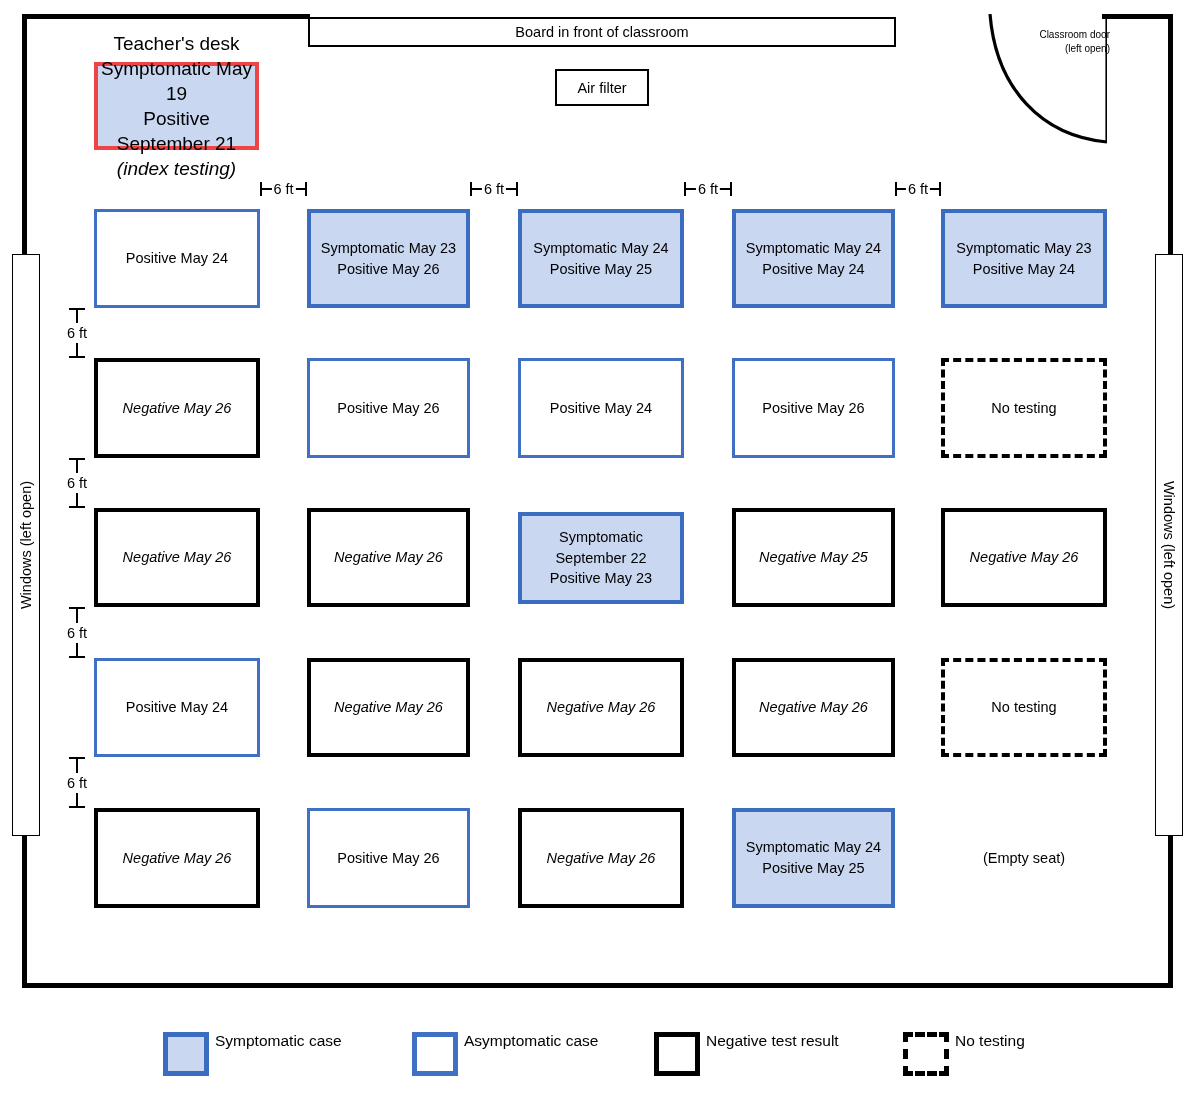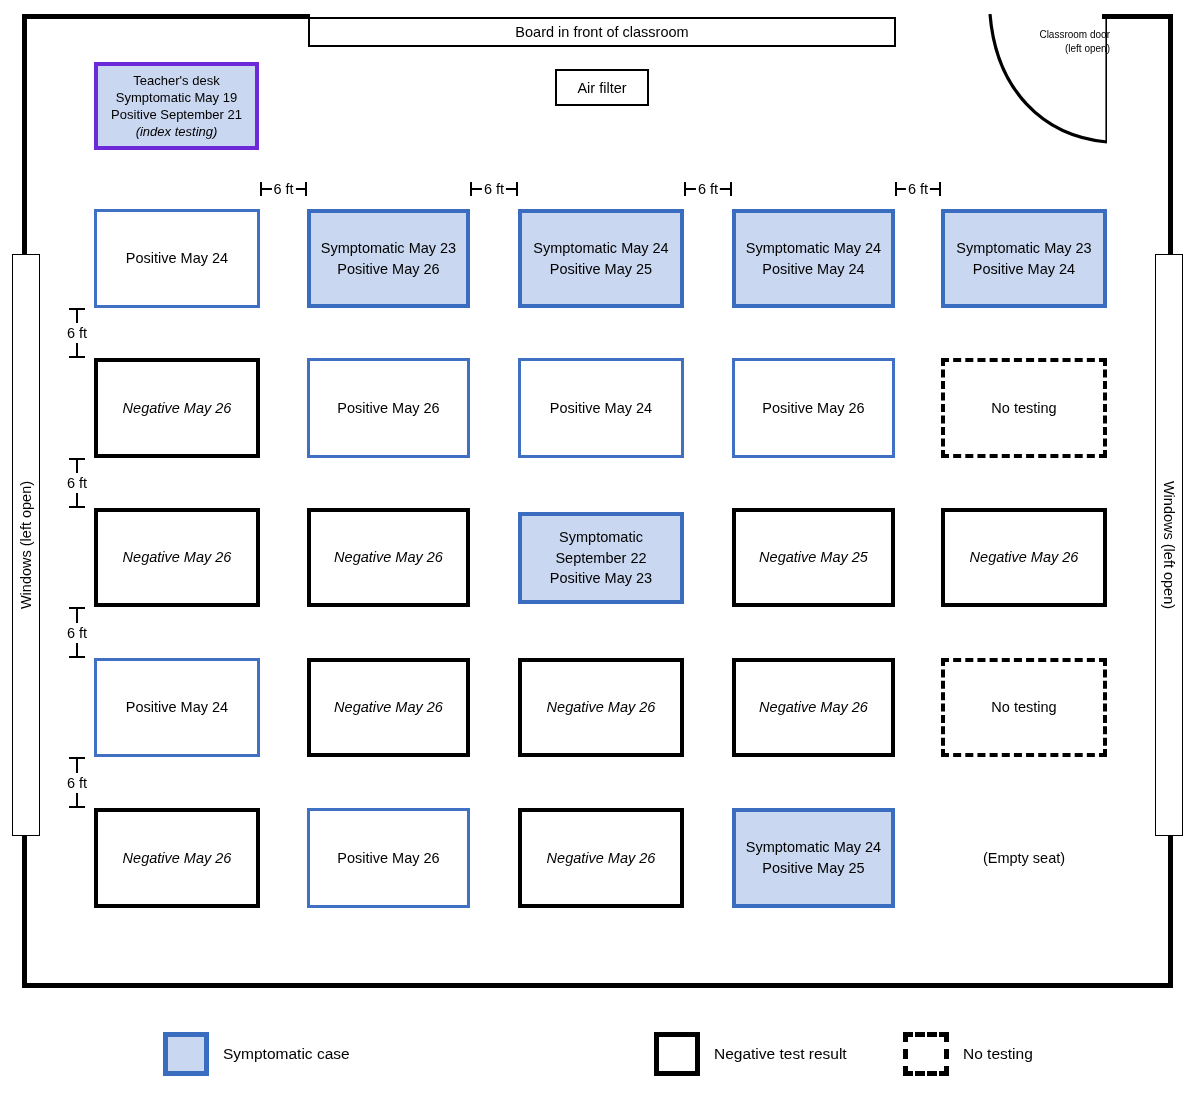--- a/index.html
+++ b/index.html
@@ -66,23 +66,23 @@
   .desk.sym{background:#c9d7f0;border:4px solid #3a6cc0;}
   .desk.asym{background:#fff;border:3px solid #3f70c4;}
   .desk.neg{background:#fff;border:4px solid #000;font-style:italic;}
   .desk.notest{background:#fff;border:4px dashed #000;}
   .desk.empty{border:none;background:transparent;}
   .desk .lines{display:block;}
 
   
   .teacher{
     position:absolute;left:94px;top:62px;width:165px;height:88px;
-    box-sizing:border-box;background:#c9d7f0;border:4px solid #6d28d9;
+    box-sizing:border-box;background:#c9d7f0;border:4px solid #ef4444;
     display:flex;align-items:center;justify-content:center;
-    text-align:center;font-size:13px;line-height:1.32;
+    text-align:center;font-size:19px;line-height:1.32;
   }
 
   
   .hm{position:absolute;height:22px;display:flex;align-items:center;}
   .hm .bar{width:100%;height:2px;background:#000;position:relative;}
   .hm .bar:before,.hm .bar:after{
     content:"";position:absolute;top:-6px;width:2px;height:14px;background:#000;
   }
   .hm .bar:before{left:0;}
   .hm .bar:after{right:0;}
@@ -101,21 +101,21 @@
   }
   .vm .bar:before{top:0;}
   .vm .bar:after{bottom:0;}
   .vm .txt{
     position:absolute;left:50%;top:50%;transform:translate(-50%,-50%);
     background:#fff;padding:2px 0;font-size:14.5px;white-space:nowrap;
   }
 
   
   .legend{position:absolute;left:0;top:1032px;width:1200px;height:56px;}
-  .leg-item{position:absolute;display:flex;align-items:center;gap:14px;}
+  .leg-item{position:absolute;display:flex;gap:6px;}
   .leg-swatch{width:46px;height:44px;box-sizing:border-box;}
   .leg-swatch.sym{background:#c9d7f0;border:5px solid #3a6cc0;}
   .leg-swatch.asym{background:#fff;border:5px solid #3f70c4;}
   .leg-swatch.neg{background:#fff;border:5px solid #000;}
   .leg-swatch.notest{background:#fff;border:5px dashed #000;}
   .leg-label{font-size:15.5px;white-space:nowrap;}
 </style>
 </head>
 <body>
 
@@ -328,20 +328,24 @@
           <div>(Empty seat)</div>
         </div>
       </div>
     </div>
 
   <div class="legend" id="legend">
       <div class="leg-item" style="left: 163px; top: 0px;">
         <div class="leg-swatch sym"></div>
         <span class="leg-label">Symptomatic case</span>
       </div>
+      <div class="leg-item" style="left: 412px; top: 0px;">
+        <div class="leg-swatch asym"></div>
+        <span class="leg-label">Asymptomatic case</span>
+      </div>
       <div class="leg-item" style="left: 654px; top: 0px;">
         <div class="leg-swatch neg"></div>
         <span class="leg-label">Negative test result</span>
       </div>
       <div class="leg-item" style="left: 903px; top: 0px;">
         <div class="leg-swatch notest"></div>
         <span class="leg-label">No testing</span>
       </div>
     </div>
 </div>

